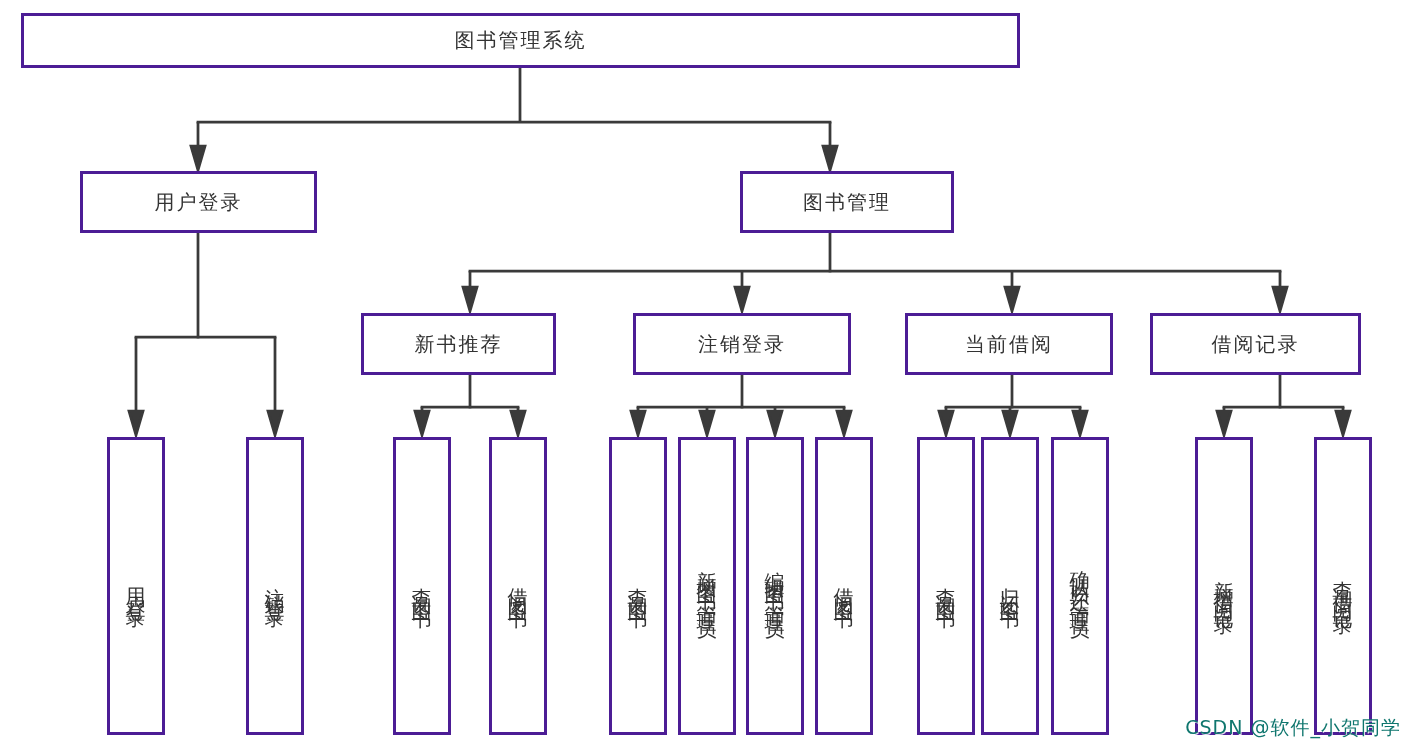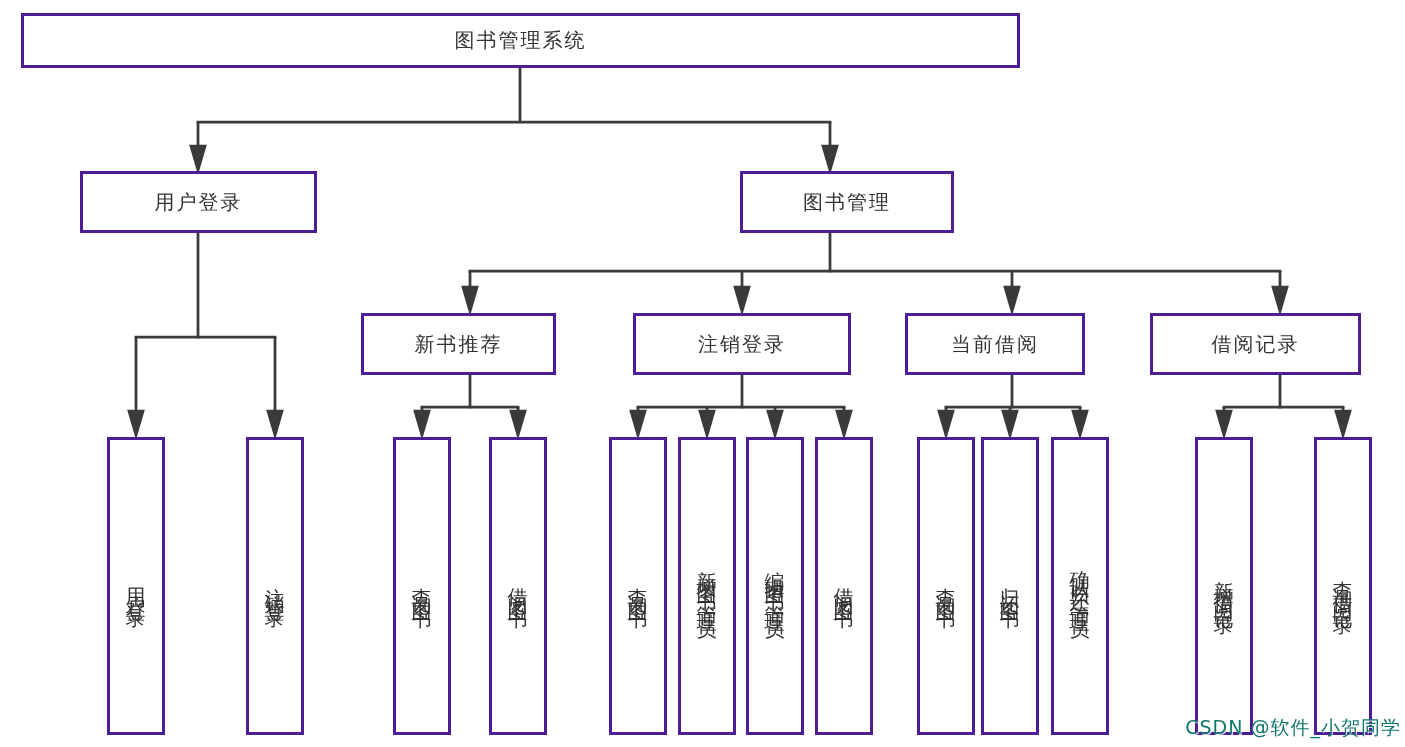--- a/index.html
+++ b/index.html
@@ -140,21 +140,21 @@
 <div class="node" style="left:740px; top:171px; width:214px; height:62px;">
   <span class="h-label">图书管理</span>
 </div>
 
 <div class="node" style="left:361px; top:313px; width:195px; height:62px;">
   <span class="h-label">新书推荐</span>
 </div>
 <div class="node" style="left:633px; top:313px; width:218px; height:62px;">
   <span class="h-label">注销登录</span>
 </div>
-<div class="node" style="left:905px; top:313px; width:180px; height:62px;">
+<div class="node" style="left:905px; top:313px; width:208px; height:62px;">
   <span class="h-label">当前借阅</span>
 </div>
 <div class="node" style="left:1150px; top:313px; width:211px; height:62px;">
   <span class="h-label">借阅记录</span>
 </div>
 
 <div class="node leaf" style="left:107px;">
   <span class="v-label">用户登录</span>
 </div>
 <div class="node leaf" style="left:246px;">

